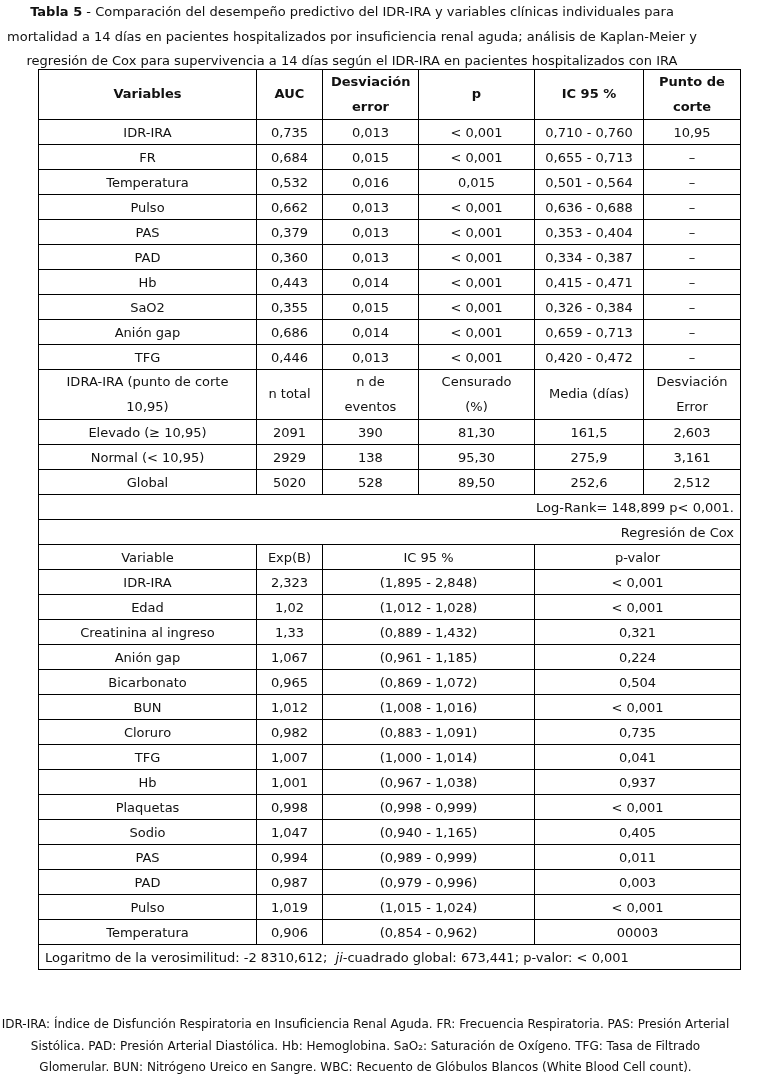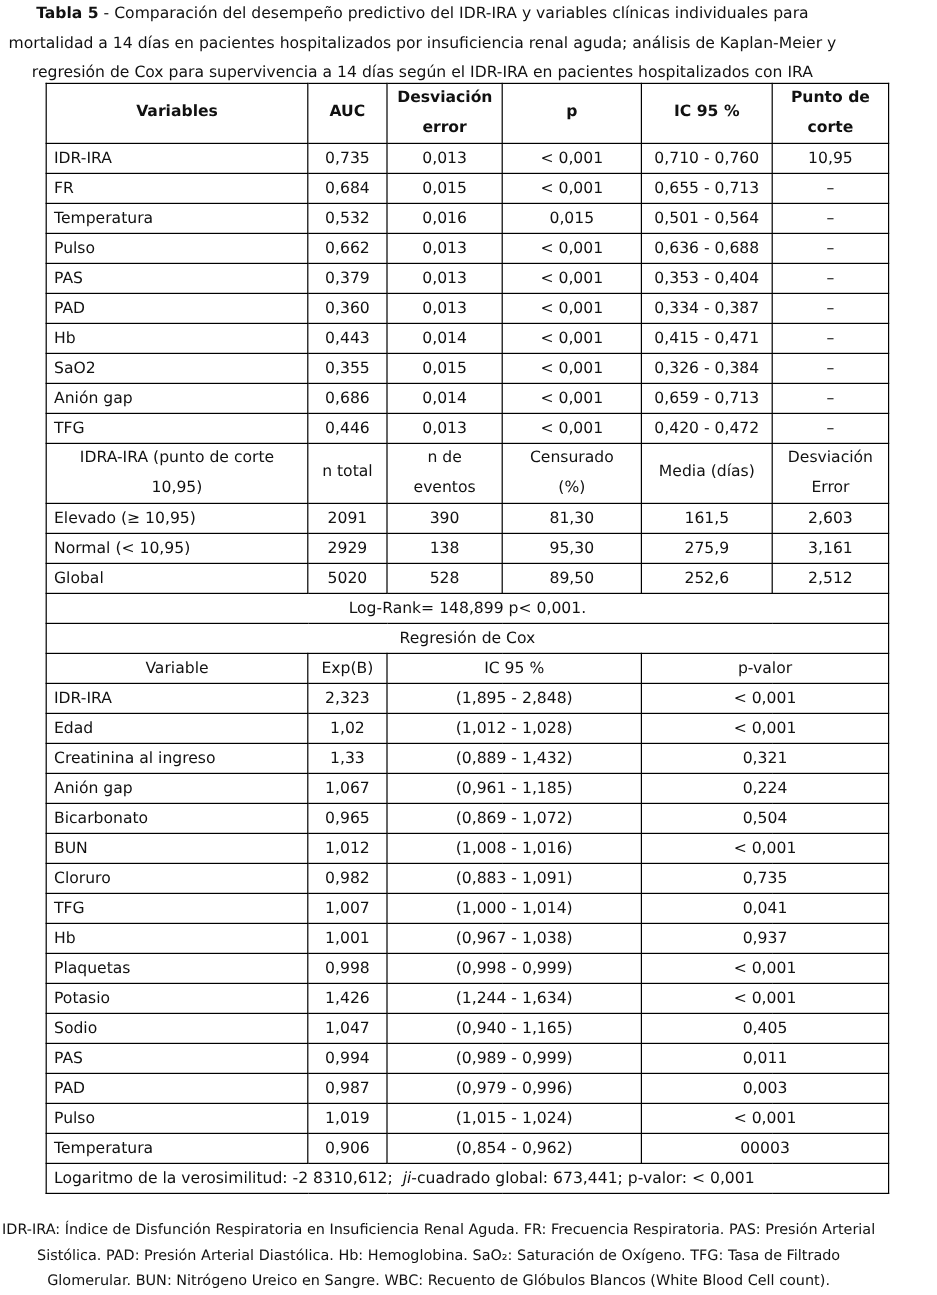--- a/index.html
+++ b/index.html
@@ -6,26 +6,26 @@
   body { width:781px; height:1079px; position:relative; overflow:hidden;
          font-family:"DejaVu Sans", sans-serif; color:#111; font-size:13px; }
   .caption { position:absolute; left:0; top:0; width:704px; text-align:center;
              line-height:24.5px; font-size:13px; }
   .caption b { font-weight:bold; }
   table { position:absolute; left:38px; top:69px; border-collapse:collapse;
           width:702px; table-layout:fixed; }
   td, th { border:1px solid #000; padding:0 6px; height:24px; font-size:13px;
            font-weight:normal; white-space:nowrap; overflow:hidden; }
   th { font-weight:bold; text-align:center; line-height:24.5px; }
-  .l { text-align:left; }
+  .l { text-align:center; }
   .c { text-align:center; }
   .hdr2 td { line-height:24.5px; height:49px; }
   .note { position:absolute; left:0; top:1014px; width:731px; text-align:center;
           line-height:21.5px; font-size:12px; }
-  .full { text-align:center; }
+  .full { text-align:right; }
   .fullL { text-align:left; }
 </style>
 </head>
 <body>
 
 <div class="caption"><b>Tabla 5</b><span> - Comparación del desempeño predictivo del IDR-IRA y variables clínicas individuales para mortalidad a 14 días en pacientes hospitalizados por insuficiencia renal aguda; análisis de Kaplan-Meier y regresión de Cox para supervivencia a 14 días según el IDR-IRA en pacientes hospitalizados con IRA</span></div>
 
 <table>
   <colgroup>
     <col style="width:218px">
@@ -232,26 +232,20 @@
         <td class="c" colspan="2">(0,967 - 1,038)</td>
         <td class="c" colspan="2">0,937</td>
       </tr>
       <tr>
         <td class="l">Plaquetas</td>
         <td class="c">0,998</td>
         <td class="c" colspan="2">(0,998 - 0,999)</td>
         <td class="c" colspan="2">&lt; 0,001</td>
       </tr>
       <tr>
-        <td class="l">Potasio</td>
-        <td class="c">1,426</td>
-        <td class="c" colspan="2">(1,244 - 1,634)</td>
-        <td class="c" colspan="2">&lt; 0,001</td>
-      </tr>
-      <tr>
         <td class="l">Sodio</td>
         <td class="c">1,047</td>
         <td class="c" colspan="2">(0,940 - 1,165)</td>
         <td class="c" colspan="2">0,405</td>
       </tr>
       <tr>
         <td class="l">PAS</td>
         <td class="c">0,994</td>
         <td class="c" colspan="2">(0,989 - 0,999)</td>
         <td class="c" colspan="2">0,011</td>

